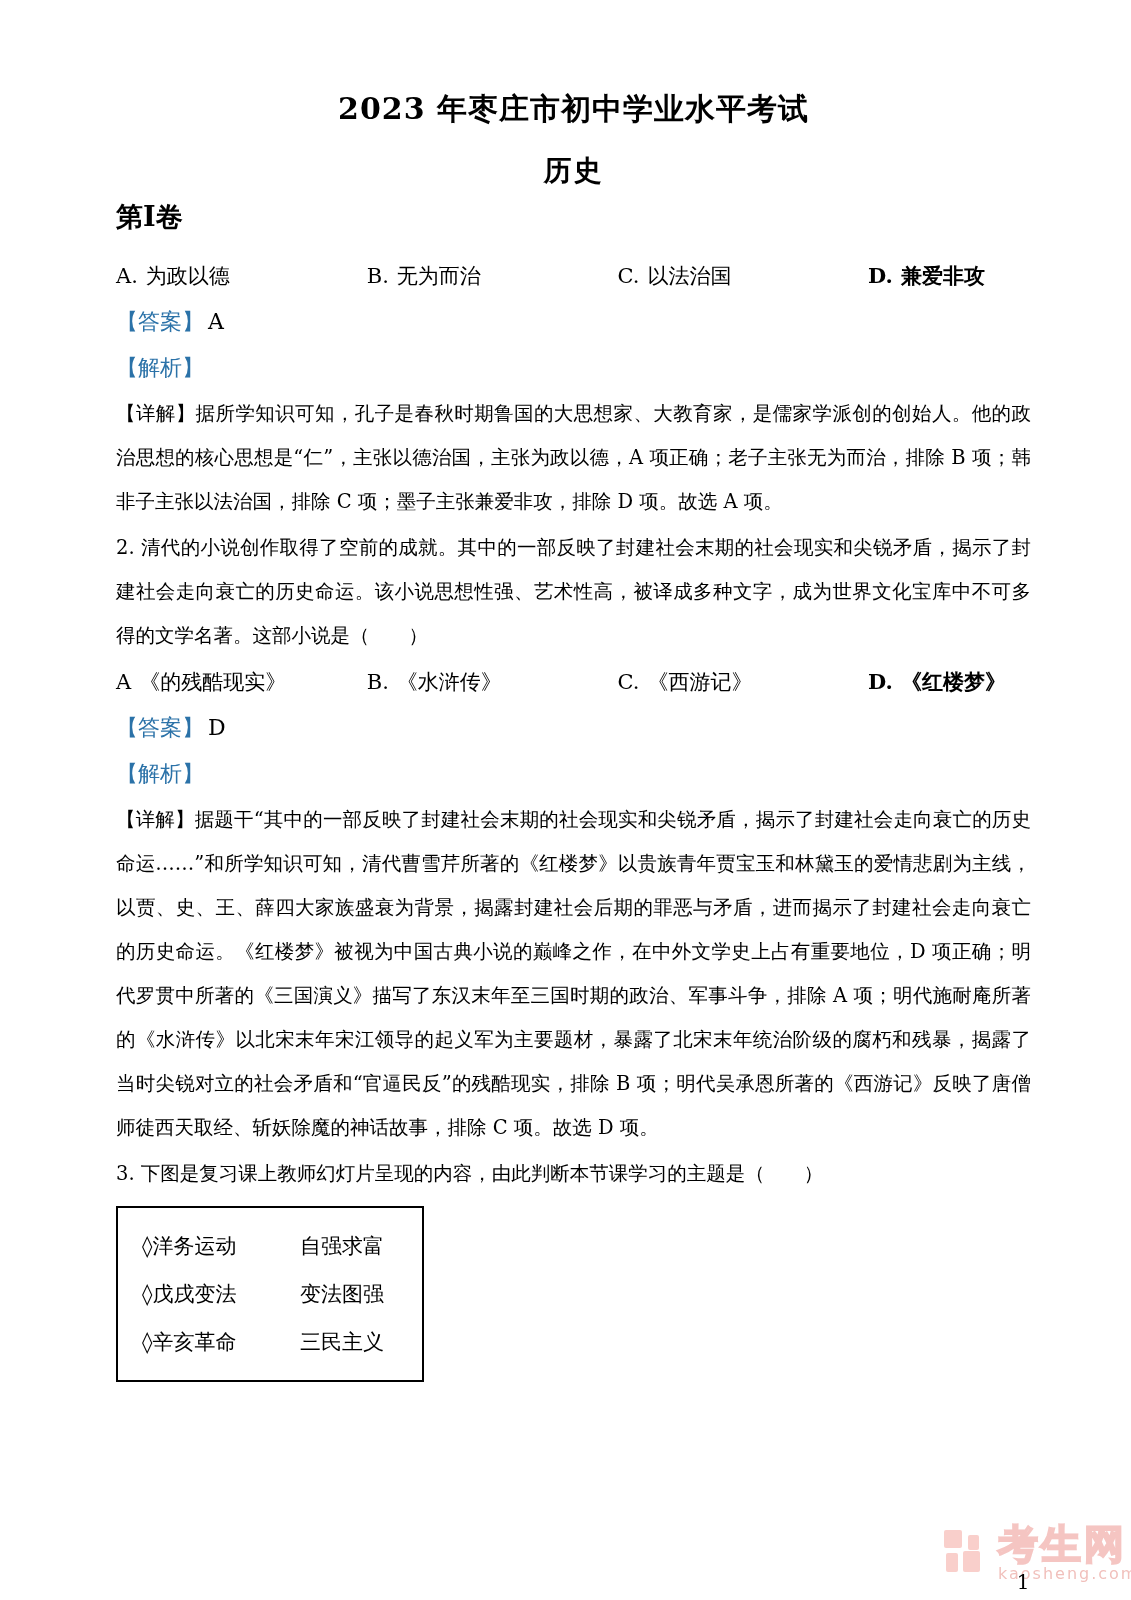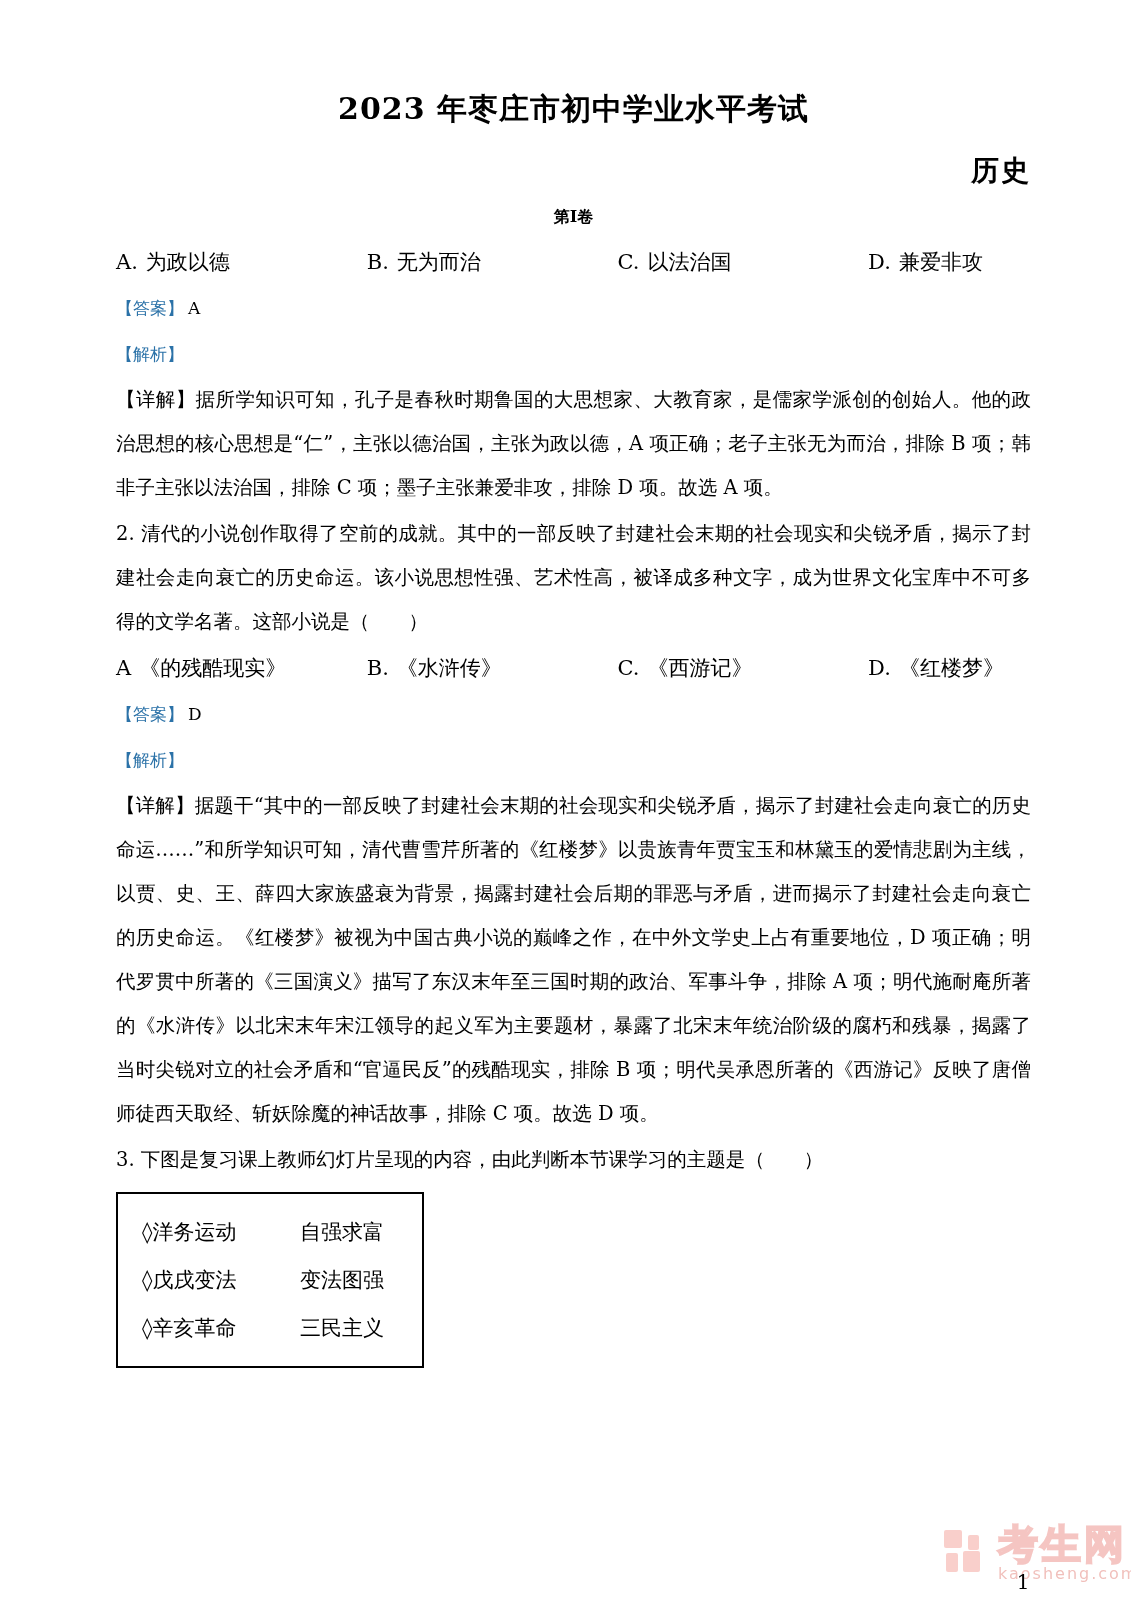--- a/index.html
+++ b/index.html
@@ -11,36 +11,36 @@
     font-family:"DejaVu Serif","Liberation Serif",serif;
     color:#000;
     overflow:hidden;
   }
   .doc { position:absolute; left:116px; right:100px; top:90px; }
   h1.title {
     font-size:30px; font-weight:bold; text-align:center;
     margin:0 0 26px 0; line-height:38px; letter-spacing:1px;
   }
   h2.subject {
-    font-size:28px; font-weight:bold; text-align:right;
+    font-size:28px; font-weight:bold; text-align:center;
     margin:0 0 14px 0; line-height:34px; letter-spacing:2px;
   }
   h3.section {
-    font-size:16px; font-weight:bold; text-align:center;
-    margin:0 0 8px 0; line-height:30px;
+    font-size:27px; font-weight:bold; text-align:left;
+    margin:0 0 22px 0; line-height:30px;
   }
   p.para {
     font-size:19.5px; line-height:44px; margin:0 0 2px 0;
     text-align:justify; text-justify:inter-ideograph;
   }
   .options { display:flex; line-height:44px; font-size:21px; margin:0 0 2px 0; }
   .opt { width:27.4%; white-space:nowrap; }
-  .opt:last-child { width:auto; }
+  .opt:last-child { width:auto;font-weight:bold; }
   .opt .lbl { margin-right:8px; }
-  .ans-line { font-size:17px; line-height:44px; margin:0 0 2px 0; }
+  .ans-line { font-size:22px; line-height:44px; margin:0 0 2px 0; }
   .blue { color:#2b72a8; }
   .ans-val { margin-left:4px; }
   .slide-box {
     margin-top:10px; width:308px; border:2px solid #000;
     padding:14px 10px 14px 24px; box-sizing:border-box;
   }
   .slide-row { display:flex; font-size:21px; line-height:48px; }
   .slide-row .sr-left { width:158px; }
   
   .wm { position:absolute; left:944px; top:1524px; display:flex; align-items:flex-start; }

